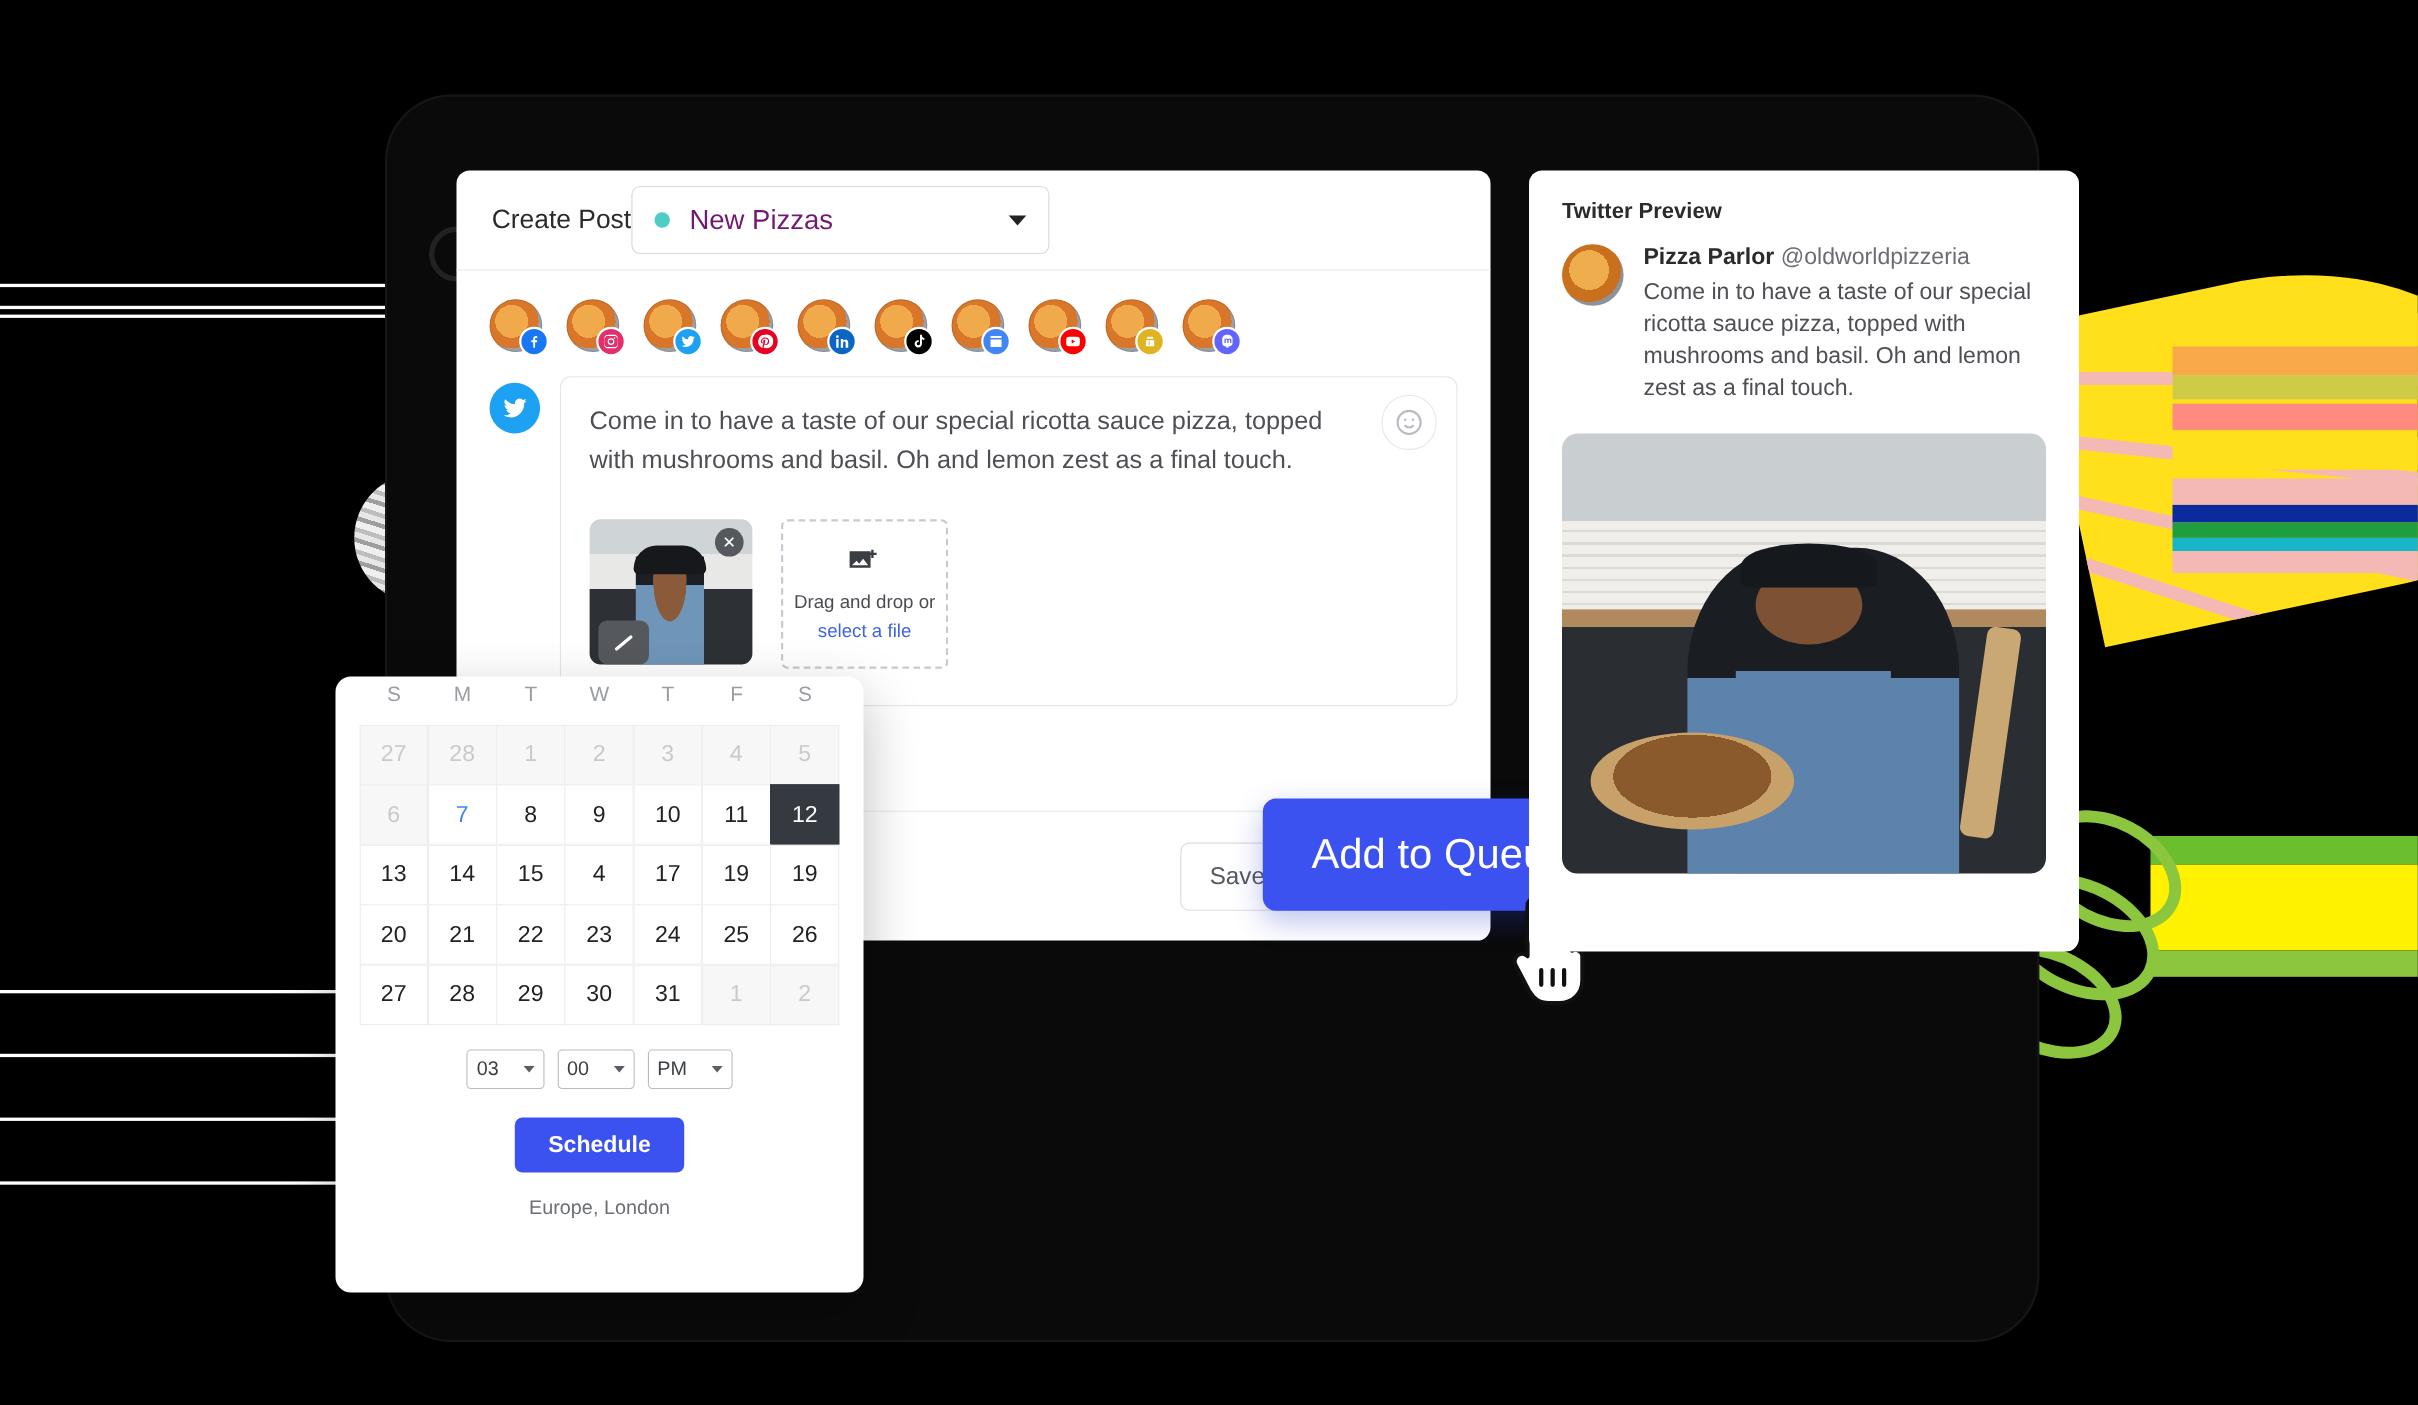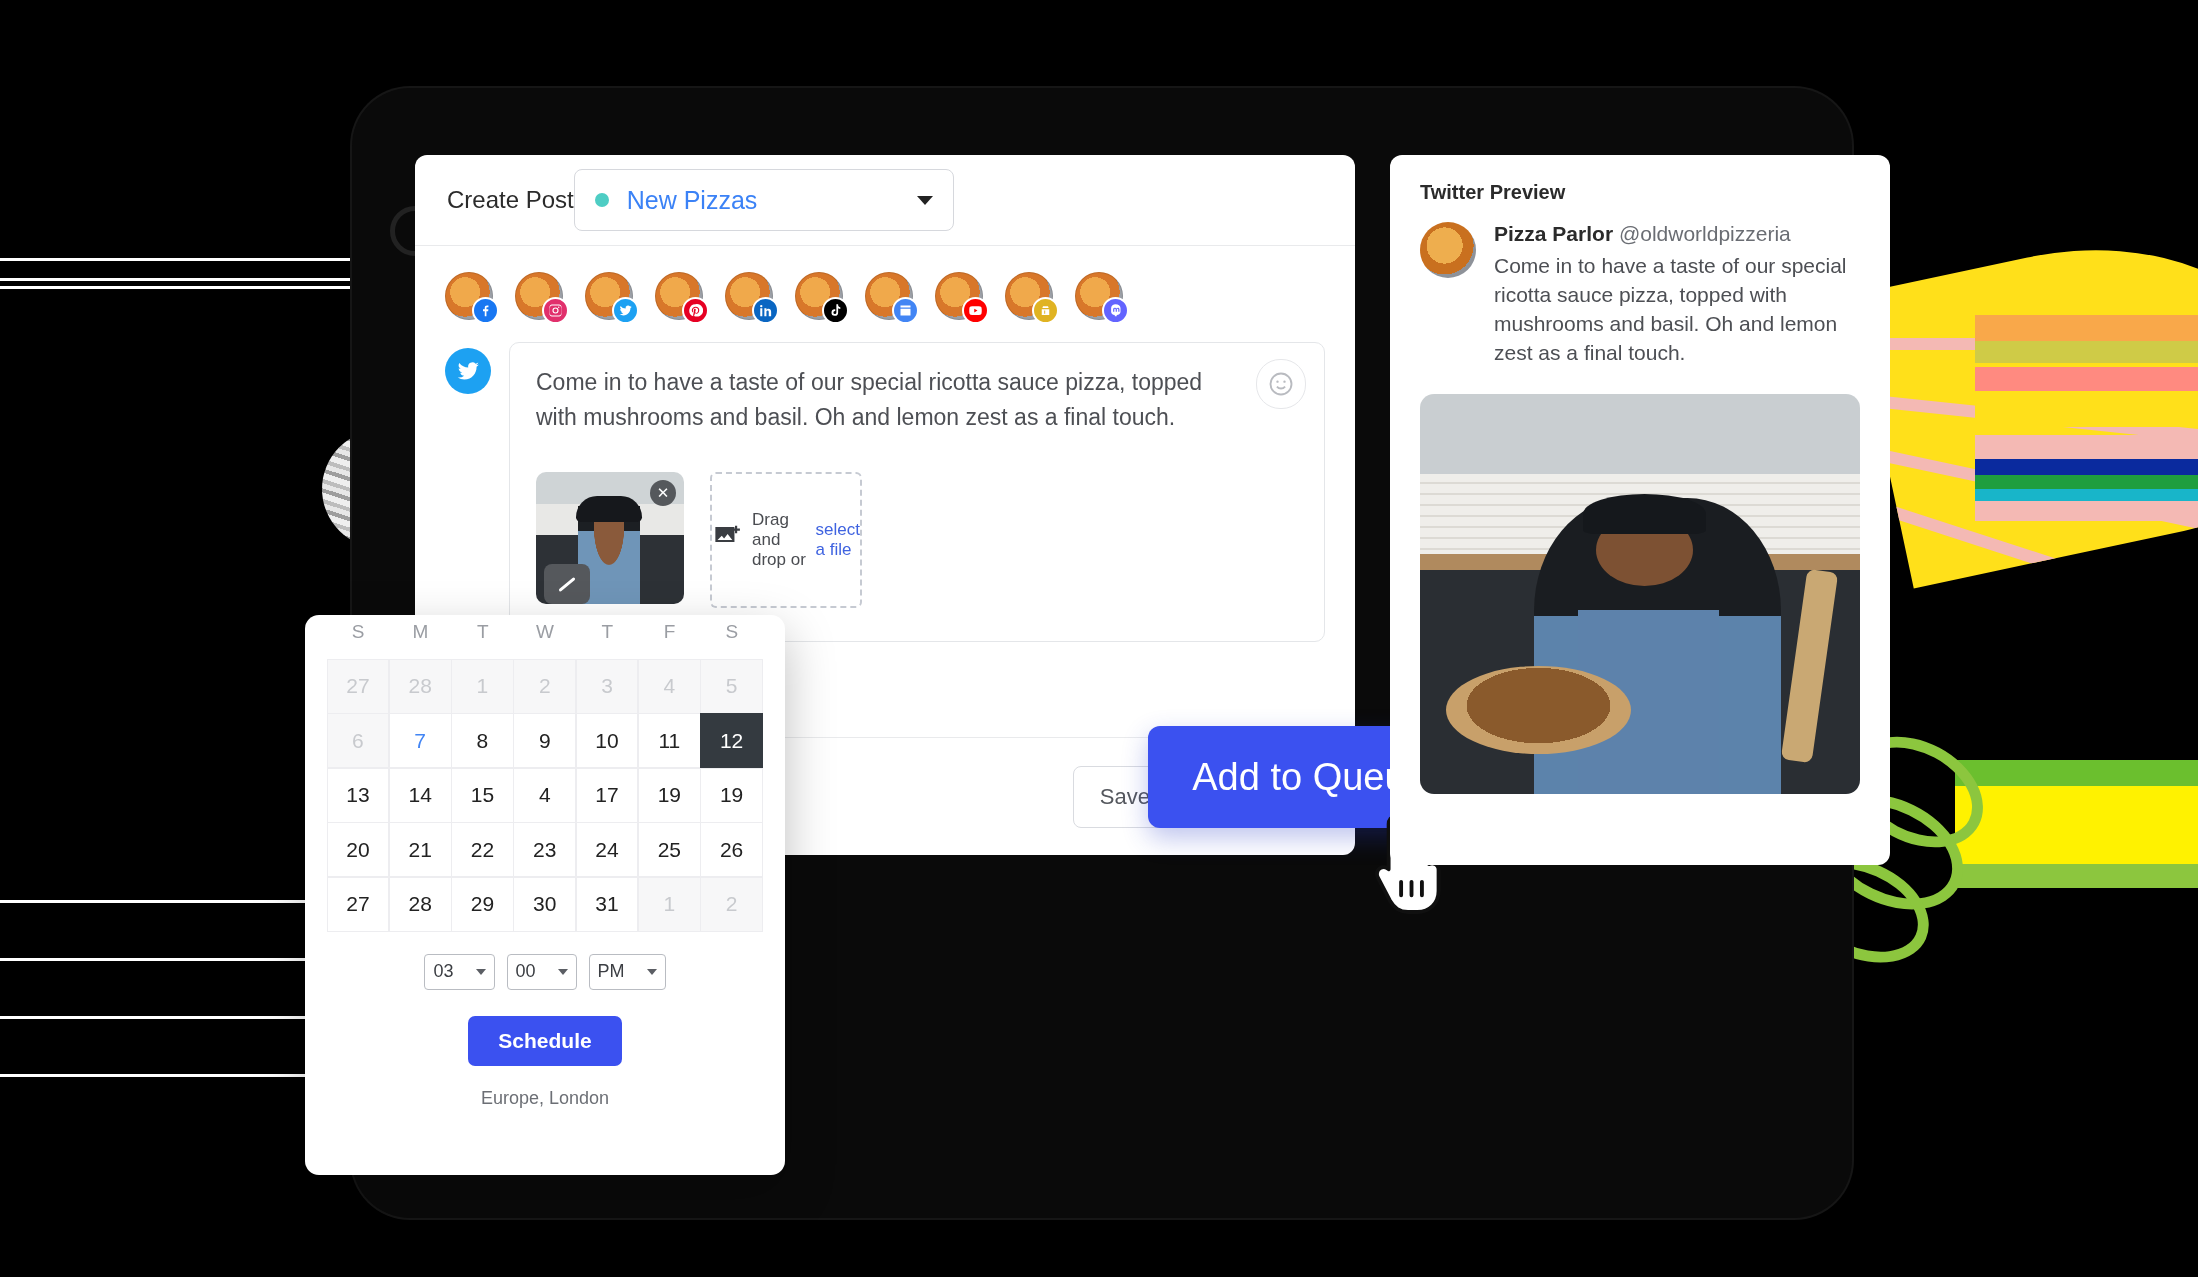--- a/index.html
+++ b/index.html
@@ -56,21 +56,21 @@
     padding:0 32px;box-sizing:border-box;
   }
   .create-post-title{font-size:24px;color:#2b2b2b;}
 
   .campaign-select{
     width:380px;height:62px;border:1px solid #d6d8dd;border-radius:8px;
     display:flex;align-items:center;padding:0 20px;box-sizing:border-box;
     background:#fff;cursor:pointer;
   }
   .camp-dot{width:14px;height:14px;border-radius:50%;background:#4ECDC4;margin-right:18px;flex:none;}
-  .camp-label{font-size:25px;color:#3b82f6;flex:1;}
+  .camp-label{font-size:25px;color:#701a75;flex:1;}
   .caret{width:0;height:0;border-left:8px solid transparent;border-right:8px solid transparent;border-top:9px solid #222;}
 
   .divider{height:1px;background:#e9eaec;}
 
   
   .avatar-row{display:flex;padding:26px 30px 8px 30px;gap:22px;}
   .av{position:relative;width:48px;height:48px;flex:none;cursor:pointer;}
   .av .pizza{
     width:48px;height:48px;border-radius:50%;
     background:
@@ -114,21 +114,21 @@
   .thumb .x{
     position:absolute;right:8px;top:8px;width:26px;height:26px;border-radius:50%;
     background:#55585c;color:#fff;font-size:15px;display:flex;align-items:center;justify-content:center;cursor:pointer;
   }
   .thumb .tool{position:absolute;left:8px;bottom:0px;width:46px;height:40px;background:#55585c;border-radius:8px;
     display:flex;align-items:center;justify-content:center;}
   .thumb .tool:after{content:"";width:20px;height:3px;background:#fff;transform:rotate(-40deg);border-radius:2px;}
 
   .dropzone{
     width:148px;height:132px;border:2px dashed #c6cad2;border-radius:6px;flex:none;
-    display:flex;flex-direction:row;align-items:center;justify-content:center;gap:6px;cursor:pointer;
+    display:flex;flex-direction:column;align-items:center;justify-content:center;gap:6px;cursor:pointer;
   }
   .dz-ico svg{width:34px;height:30px;fill:#3a3d42;}
   .dz-t1{font-size:17px;color:#4a4c51;}
   .dz-t2{font-size:17px;color:#3f63e0;}
 
   .actions{
     position:absolute;left:0;right:0;bottom:0;height:118px;border-top:1px solid #e9eaec;
     display:flex;align-items:center;justify-content:flex-end;padding-right:40px;box-sizing:border-box;gap:0;
   }
   .draft{

